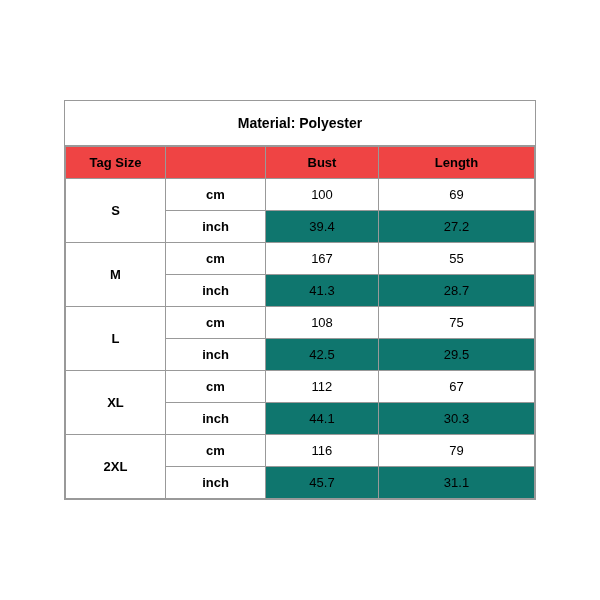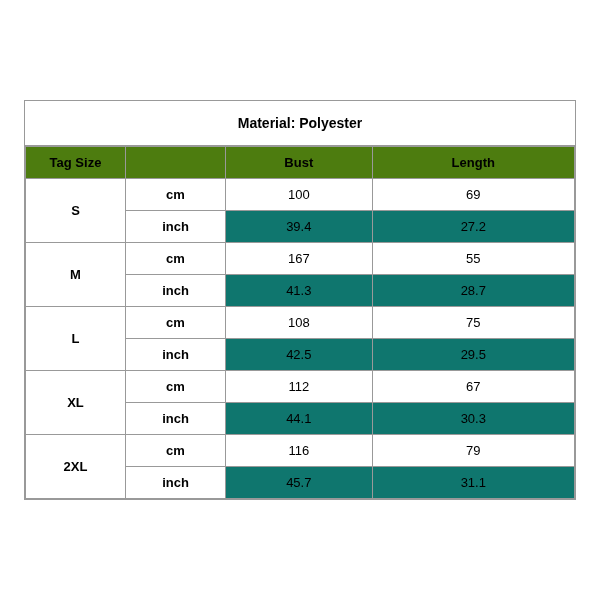--- a/index.html
+++ b/index.html
@@ -13,21 +13,21 @@
       height: 600px;
       display: flex;
       align-items: center;
       justify-content: center;
       background: #fff;
       font-family: Arial, sans-serif;
       font-size: 13px;
     }
 
     .container {
-      width: 552px;
+      width: 472px;
       border: 1px solid #999;
     }
 
     .title-row {
       text-align: center;
       padding: 14px 10px;
       border-bottom: 1px solid #999;
       font-weight: bold;
       font-size: 14px;
     }
@@ -38,21 +38,21 @@
     }
 
     th, td {
       border: 1px solid #999;
       text-align: center;
       padding: 8px 4px;
     }
 
     thead th {
       font-weight: bold;
-      background: #4d7c0f;
+      background: #ef4444;
     }
 
     .tag-size-cell {
       font-weight: bold;
       width: 100px;
     }
 
     .unit-cell {
       width: 100px;
       font-weight: bold;

